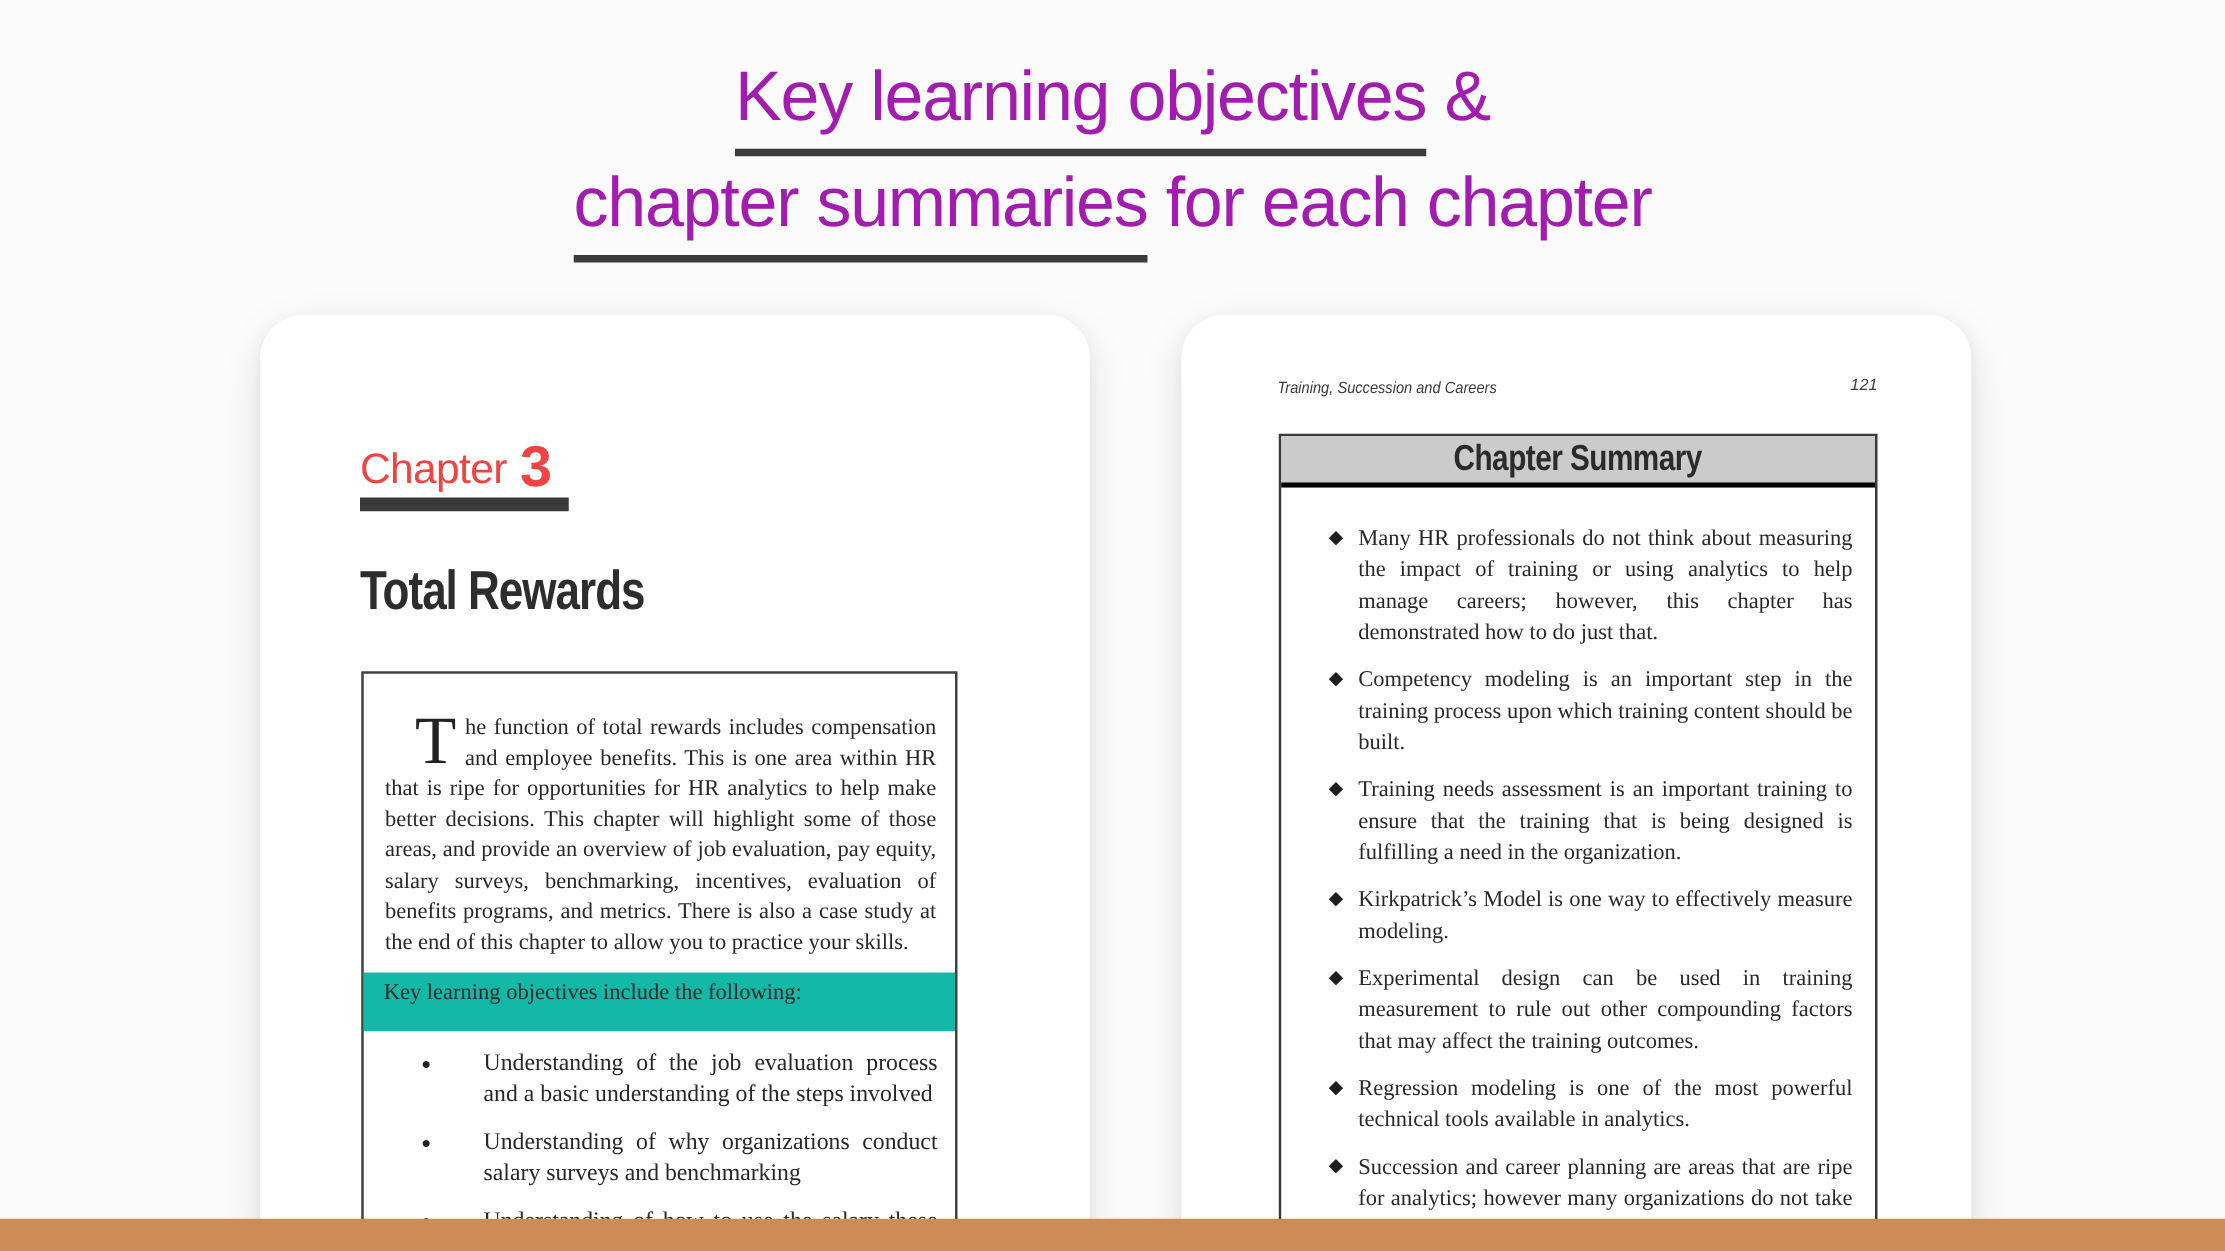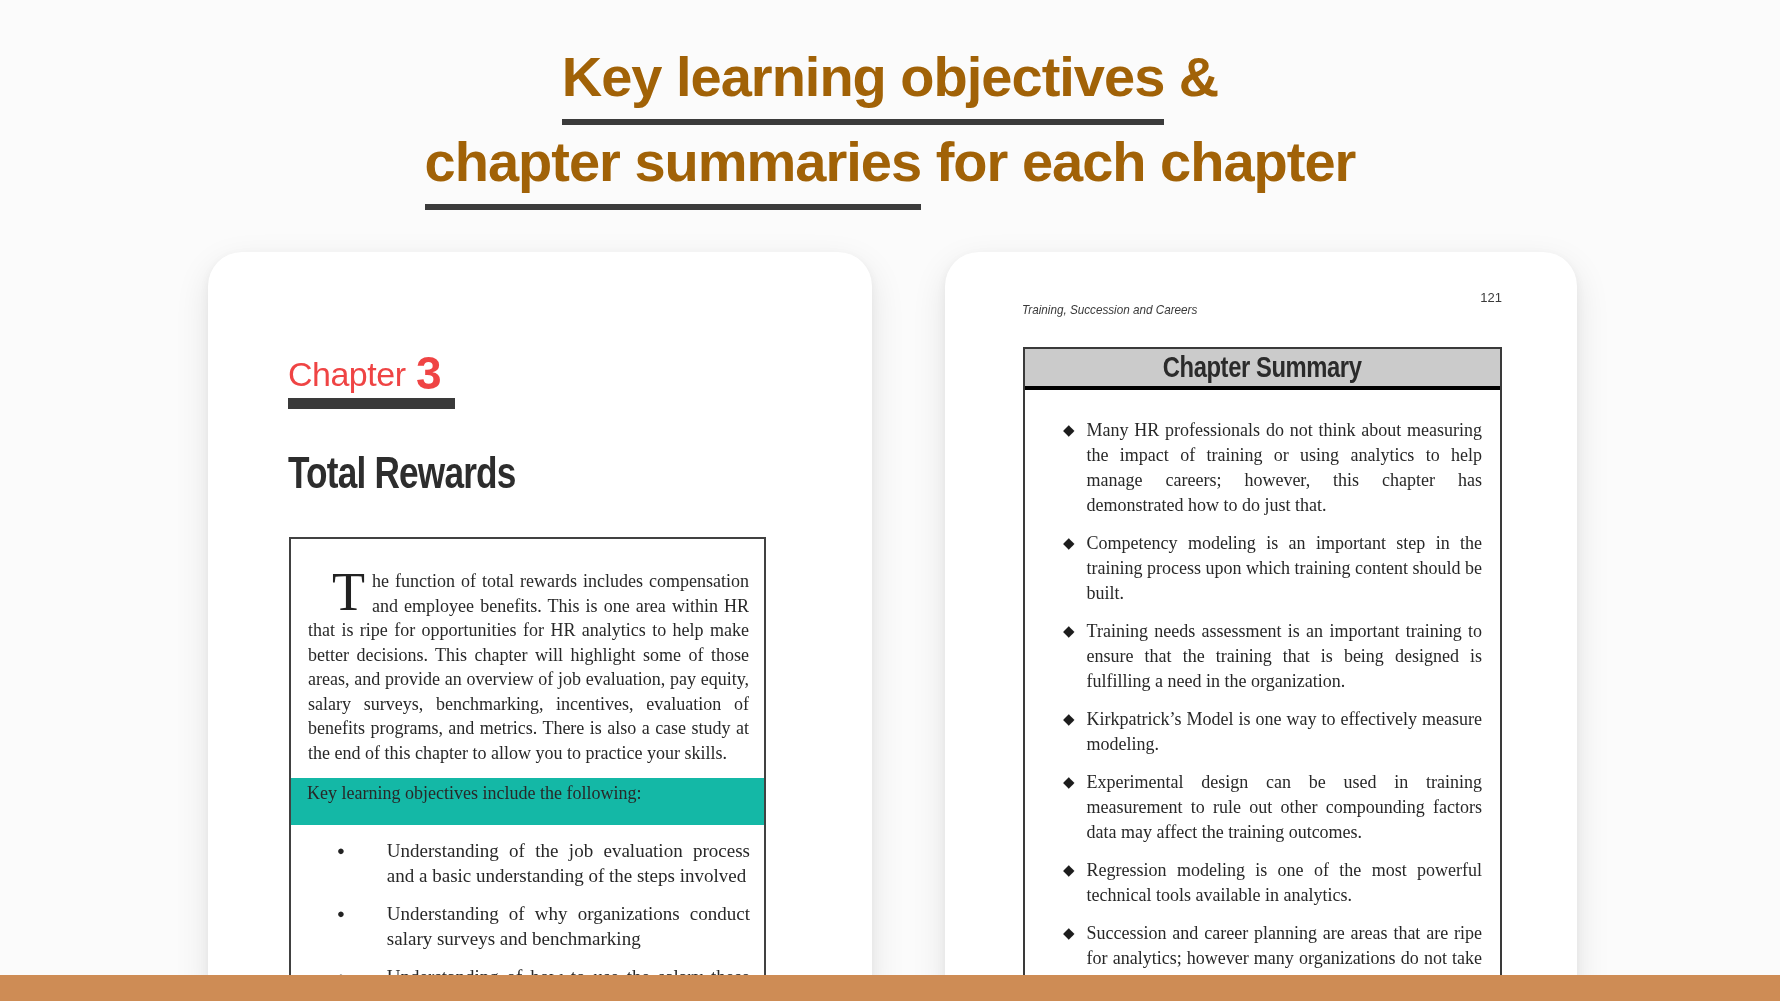--- a/index.html
+++ b/index.html
@@ -5,22 +5,22 @@
   html,body { margin:0; padding:0; }
   body { font-family:"Liberation Sans", sans-serif; }
   .stage {
     position:relative; width:1780px; height:1001px;
     background:#fbfbfb; overflow:hidden;
   }
 
   
   .headline {
     position:absolute; left:0; top:40px; width:100%;
-    text-align:center; color:#a16207;
-    font-weight:bold; font-size:56px; line-height:74px;
+    text-align:center; color:#a21caf;
+    font-weight:normal; font-size:56px; line-height:74px;
     letter-spacing:-1px;
   }
   .headline .u {
     display:inline-block;
     border-bottom:6px solid #3b3b3b;
     padding-bottom:5px;
   }
 
   
   .card {
@@ -67,22 +67,22 @@
   .dot { font-size:13px; line-height:24.5px; margin-right:15px; color:#222; }
   .obj-t { flex:1; text-align:justify; font-size:19px; line-height:24.5px;margin-left:27px; }
 
   
   .running-header {
     position:absolute; left:77px; top:50px;
     font-size:13px; font-style:italic; color:#3a3a3a;
     transform:scaleX(0.9); transform-origin:0 0; white-space:nowrap;
   }
   .page-number {
-    position:absolute; right:75px; top:38px;
-    font-size:13px; color:#3a3a3a;
+    position:absolute; right:75px; top:48px;
+    font-size:13px; font-style:italic; color:#3a3a3a;
   }
   .summary-box {
     position:absolute; left:78px; top:95px; width:479px; height:720px;
     border:2px solid #3a3a3a; box-sizing:border-box;
     font-family:"Liberation Serif", serif; color:#282828;
   }
   .summary-head {
     height:37px; background:#cbcbcb; border-bottom:4px solid #000000;
     text-align:center; line-height:37px;
   }
@@ -160,21 +160,21 @@
         <div class="sum-item">
           <span class="dia">◆</span>
           <span class="sum-t">Training needs assessment is an important training to ensure that the training that is being designed is fulfilling a need in the organization.</span>
         </div>
         <div class="sum-item">
           <span class="dia">◆</span>
           <span class="sum-t">Kirkpatrick’s Model is one way to effectively measure modeling.</span>
         </div>
         <div class="sum-item">
           <span class="dia">◆</span>
-          <span class="sum-t">Experimental design can be used in training measurement to rule out other compounding factors data may affect the training outcomes.</span>
+          <span class="sum-t">Experimental design can be used in training measurement to rule out other compounding factors that may affect the training outcomes.</span>
         </div>
         <div class="sum-item">
           <span class="dia">◆</span>
           <span class="sum-t">Regression modeling is one of the most powerful technical tools available in analytics.</span>
         </div>
         <div class="sum-item">
           <span class="dia">◆</span>
           <span class="sum-t">Succession and career planning are areas that are ripe for analytics; however many organizations do not take advantage of analytics in these areas.</span>
         </div>
       </div>

